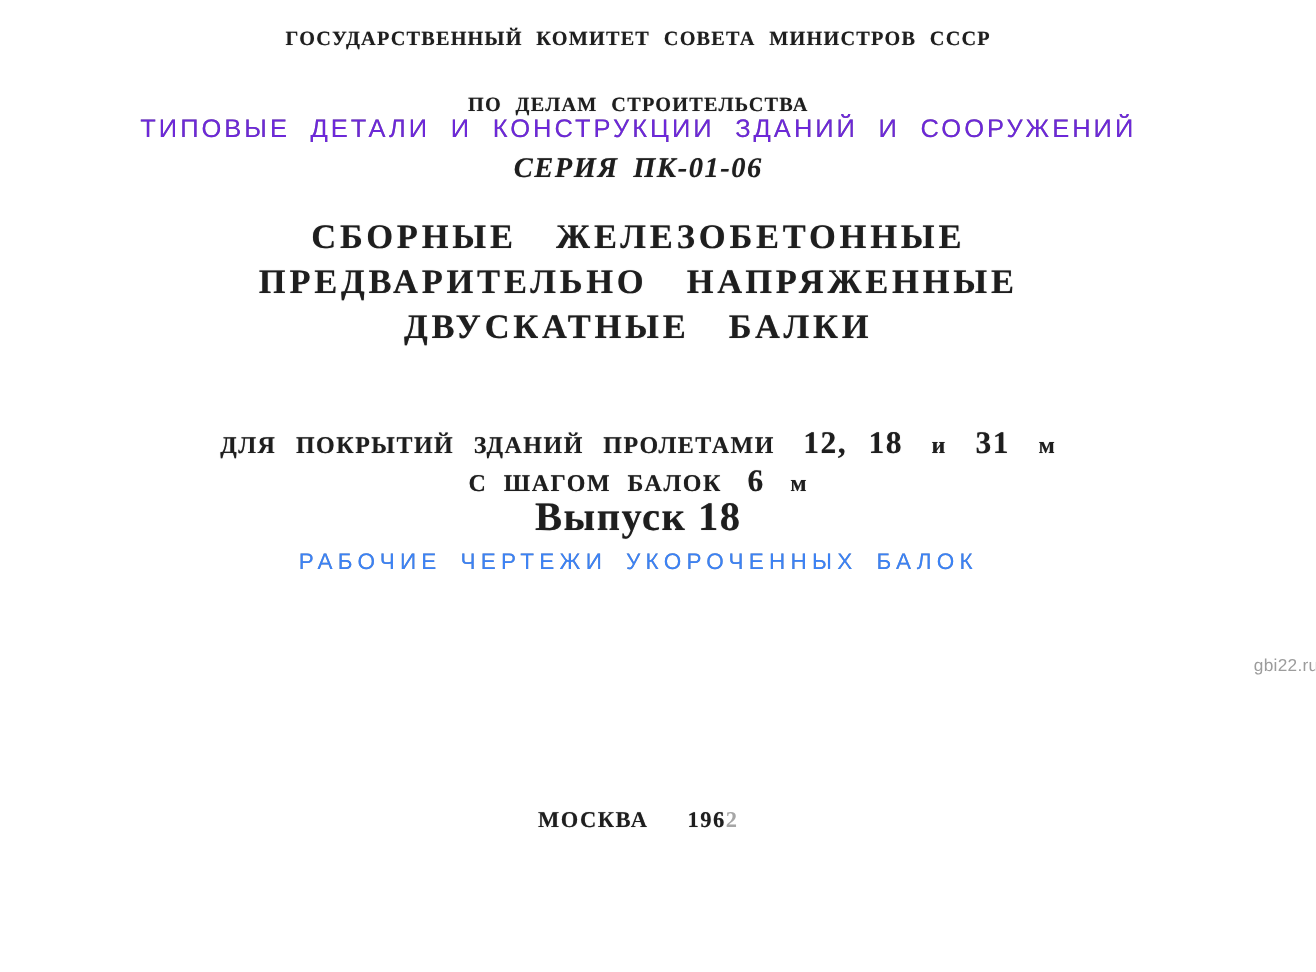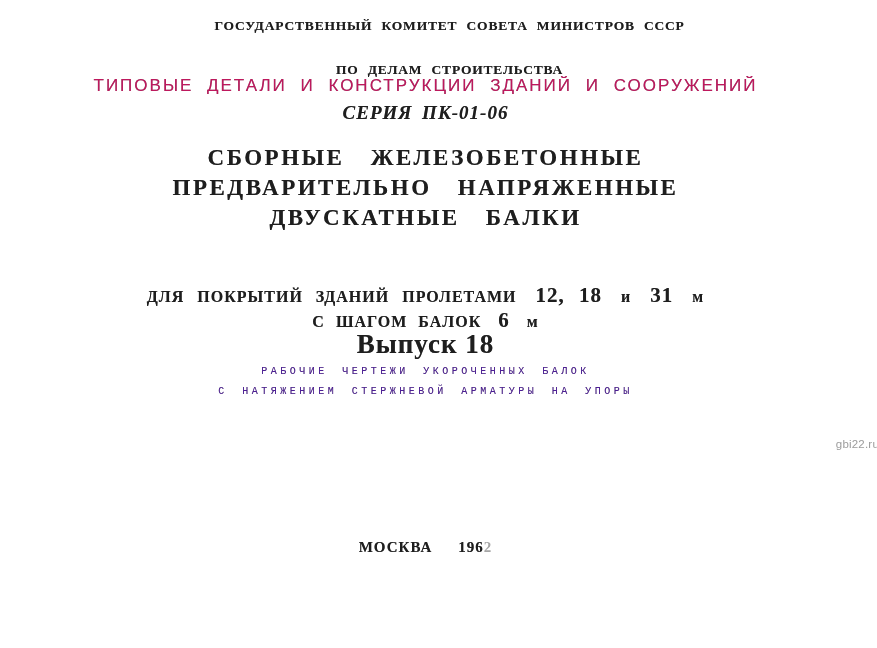--- a/index.html
+++ b/index.html
@@ -28,31 +28,30 @@
   .serif-bold {
     font-family: "Liberation Serif", serif;
     font-weight: bold;
     text-shadow: 0 0 0.5px rgba(20,20,20,0.55);
   }
   .committee {
     top: 19px;
     font-size: 13.5px;
     letter-spacing: 0.8px;
     word-spacing: 5px;
-    padding-left: 24px;
   }
   .committee2 { top: 42px; margin-top: 21px; }
   .caption {
     top: 77px;
     font-family: "Liberation Sans", sans-serif;
     font-weight: 400;
     font-size: 17px;
     letter-spacing: 2px;
     word-spacing: 7px;
-    color: #be185d;
+    color: #6d28d9;
     text-shadow: 0 0 0.4px rgba(30,30,30,0.5);
   }
   .series {
     top: 103px;
     font-size: 19px;
     letter-spacing: 1px;
     word-spacing: 4px;
     font-style: italic;
   }
   .title-line {
@@ -84,26 +83,26 @@
     font-size: 16px;
     letter-spacing: 1px;
     word-spacing: 6px;
   }
   .issue-label {
     top: 331px;
     font-size: 27px;
     letter-spacing: 1px;
   }
   .issue-detail {
-    font-family: Liberation Mono, monospace;
+    font-family: Liberation Sans, sans-serif;
     font-weight: 400;
-    font-size: 10px;
+    font-size: 15px;
     letter-spacing: 3.5px;
     word-spacing: 5px;
-    color: #4c1d95;
+    color: #3b82f6;
     text-shadow: 0 0 0.4px rgba(30,30,30,0.45);
   }
   .detail1 { top: 367px; }
   .detail2 { top: 387px; }
   .watermark {
     position: absolute;
     top: 439px;
     right: -2px;
     font-family: "Liberation Sans", sans-serif;
     font-size: 11.5px;
@@ -152,21 +151,20 @@
   <div class="line serif-bold step-line">
     <span>С ШАГОМ БАЛОК</span>
     <span class="big-num num-gap">6</span>
     <span>м</span>
   </div>
 
   <div class="line serif-bold issue-label">Выпуск 18</div>
 
   <div class="line issue-detail detail1">РАБОЧИЕ ЧЕРТЕЖИ УКОРОЧЕННЫХ БАЛОК</div>
 
-  <div class="line issue-detail detail2">С НАТЯЖЕНИЕМ СТЕРЖНЕВОЙ АРМАТУРЫ НА УПОРЫ</div>
 
   <div class="watermark">gbi22.ru</div>
 
   <div class="line serif-bold imprint">
     <span>МОСКВА</span><span class="year"><span>196</span><span class="faded">2</span></span>
   </div>
 
 </div>
 
 </body></html>

